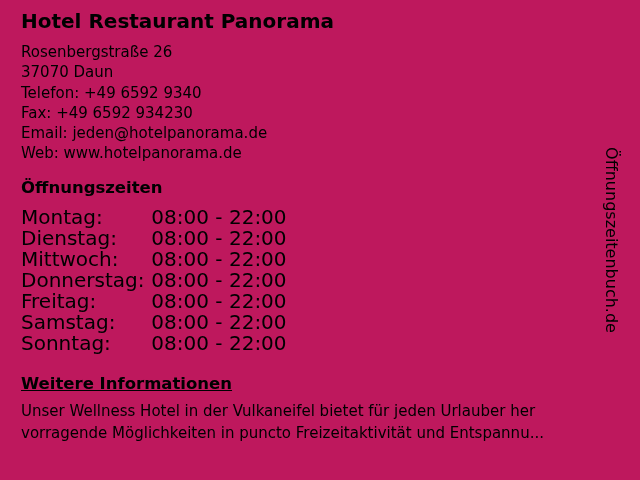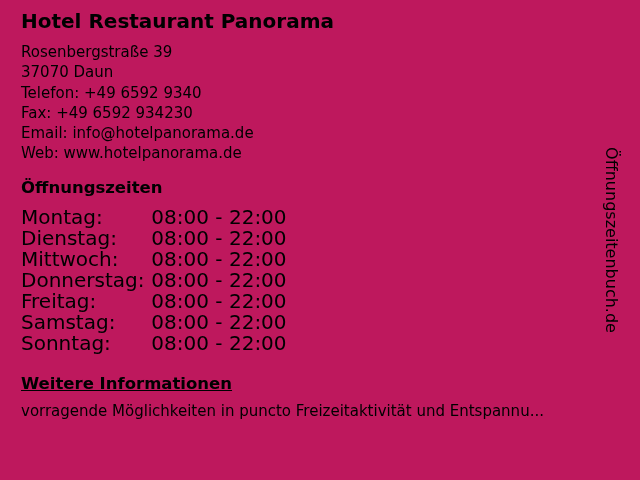--- a/index.html
+++ b/index.html
@@ -74,25 +74,25 @@
 </style>
 </head>
 <body>
 
 <div class="page">
   <main class="content">
 
     <h1 class="business-title">Hotel Restaurant Panorama</h1>
 
     <div class="contact">
-      <div class="line">Rosenbergstraße 39</div>
+      <div class="line">Rosenbergstraße 26</div>
       <div class="line">37070 Daun</div>
       <div class="line">Telefon: +49 6592 9340</div>
       <div class="line">Fax: +49 6592 934230</div>
-      <div class="line">Email: info@hotelpanorama.de</div>
+      <div class="line">Email: jeden@hotelpanorama.de</div>
       <div class="line">Web: www.hotelpanorama.de</div>
     </div>
 
     <h2 class="section-heading">Öffnungszeiten</h2>
 
     <div class="hours">
       <div class="hrow">
         <span class="day">Montag:</span>
         <span class="time">08:00 - 22:00</span>
       </div>
@@ -118,19 +118,20 @@
       </div>
       <div class="hrow">
         <span class="day">Sonntag:</span>
         <span class="time">08:00 - 22:00</span>
       </div>
     </div>
 
     <h2 class="section-heading weitere">Weitere Informationen</h2>
 
     <div class="desc">
+      <div class="dline">Unser Wellness Hotel in der Vulkaneifel bietet für jeden Urlauber her</div>
       <div class="dline">vorragende Möglichkeiten in puncto Freizeitaktivität und Entspannu...</div>
     </div>
 
   </main>
 
   <div class="vertical-brand">Öffnungszeitenbuch.de</div>
 </div>
 
 </body></html>

